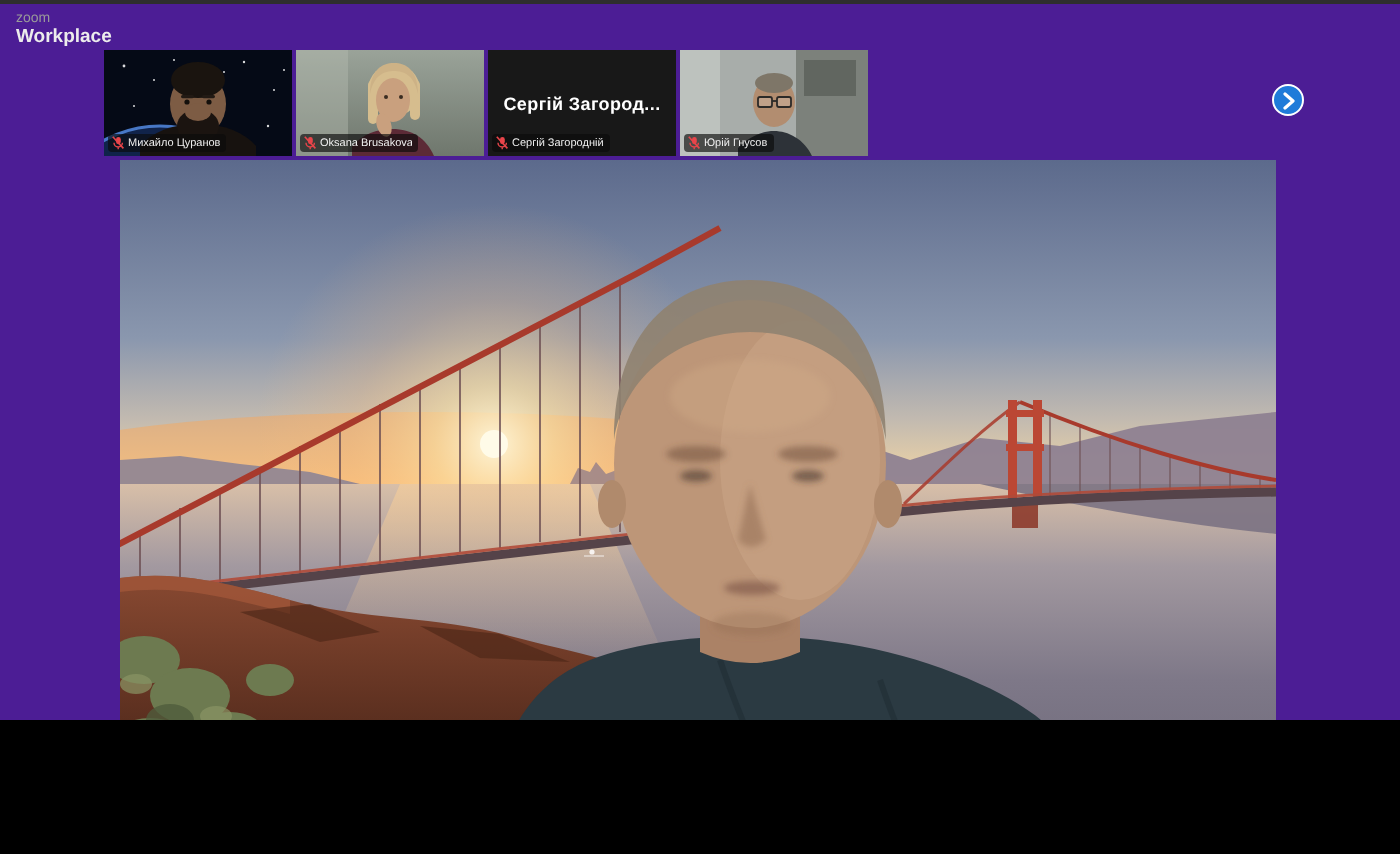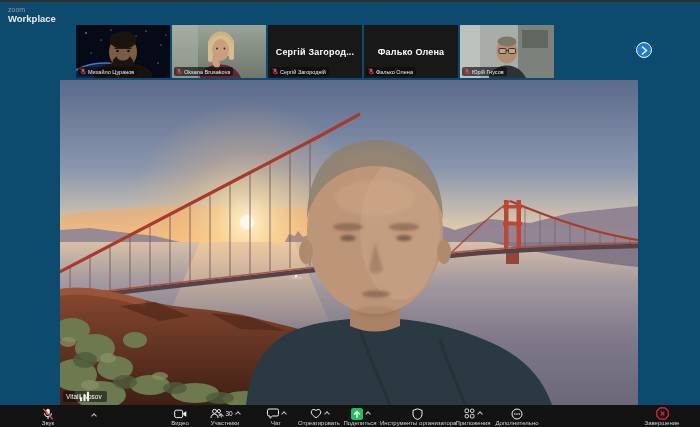--- a/index.html
+++ b/index.html
@@ -1,25 +1,25 @@
 <!DOCTYPE html>
 <html><head>
 <meta charset="utf-8">
 <style>
   html,body{margin:0;padding:0;background:#000;}
   *{box-sizing:border-box;}
-  #screen{position:relative;width:700px;height:427px;background:#0c4a6e;overflow:hidden;
+  #screen{position:relative;width:700px;height:360px;background:#4c1d95;overflow:hidden;
     font-family:"Liberation Sans",sans-serif;-webkit-font-smoothing:antialiased;}
   #topedge{position:absolute;left:0;top:0;width:700px;height:2px;background:#2e2e2e;}
   
   #brand{position:absolute;left:8px;top:6px;line-height:1;}
   #brand .sm{font-size:7px;color:#9a9a9a;display:block;}
   #brand .lg{font-size:9.5px;color:#ececec;font-weight:700;display:block;margin-top:1px;}
   
-  #strip{position:absolute;left:76px;top:25px;display:flex;gap:2px;}
+  #strip{position:absolute;left:52px;top:25px;display:flex;gap:2px;}
   .tile{position:relative;width:94px;height:53px;background:#181818;overflow:hidden;flex:none;}
   .tile svg.art{position:absolute;inset:0;width:100%;height:100%;display:block;}
   .bigname{position:absolute;inset:0;display:flex;align-items:center;justify-content:center;
     color:#fff;font-size:9px;font-weight:700;letter-spacing:.2px;white-space:nowrap;}
   .plate{position:absolute;left:2px;bottom:2px;display:flex;align-items:center;gap:2px;
     background:rgba(10,10,10,.65);border-radius:2px;padding:1px 3px 1px 2px;max-width:88px;}
   .plate span{color:#efefef;font-size:5.5px;line-height:6px;white-space:nowrap;overflow:hidden;}
   .plate svg{flex:none;display:block;}
   #nextbtn{position:absolute;left:636px;top:42px;width:16px;height:16px;border-radius:50%;
     background:#1f7bd9;border:1.5px solid #fff;display:flex;align-items:center;justify-content:center;padding:0;cursor:pointer;}
@@ -123,31 +123,20 @@
       <div class="plate">
         <svg width="6" height="7" viewBox="0 0 6 7">
           <rect x="2" y="0.5" width="2.4" height="3.6" rx="1.2" fill="#e8454a"></rect>
           <path d="M1 3.4 a2.1 2.1 0 0 0 4.2 0 M3.1 5.5 V6.6" stroke="#e8454a" stroke-width=".7" fill="none"></path>
           <line x1="0.4" y1="0.4" x2="5.7" y2="6.2" stroke="#e8454a" stroke-width=".8"></line>
         </svg>
         <span>Сергій Загородній</span>
       </div>
     </div>
 
-    <div class="tile">
-      <div class="bigname">Фалько Олена</div>
-      <div class="plate">
-        <svg width="6" height="7" viewBox="0 0 6 7">
-          <rect x="2" y="0.5" width="2.4" height="3.6" rx="1.2" fill="#e8454a"></rect>
-          <path d="M1 3.4 a2.1 2.1 0 0 0 4.2 0 M3.1 5.5 V6.6" stroke="#e8454a" stroke-width=".7" fill="none"></path>
-          <line x1="0.4" y1="0.4" x2="5.7" y2="6.2" stroke="#e8454a" stroke-width=".8"></line>
-        </svg>
-        <span>Фалько Олена</span>
-      </div>
-    </div>
 
 
     <div class="tile">
       <svg class="art" viewBox="0 0 94 53" preserveAspectRatio="none">
         <rect width="94" height="53" fill="#a8adaa"></rect>
         <rect x="0" y="0" width="20" height="53" fill="#c6cac6" opacity=".7"></rect>
         <rect x="58" y="0" width="36" height="53" fill="#70756f" opacity=".8"></rect>
         <rect x="62" y="5" width="26" height="18" fill="#565b56" opacity=".7"></rect>
         <ellipse cx="47" cy="26" rx="10.5" ry="12.5" fill="#b28d70"></ellipse>
         <ellipse cx="47" cy="16.5" rx="9.5" ry="5" fill="#7e7668"></ellipse>

